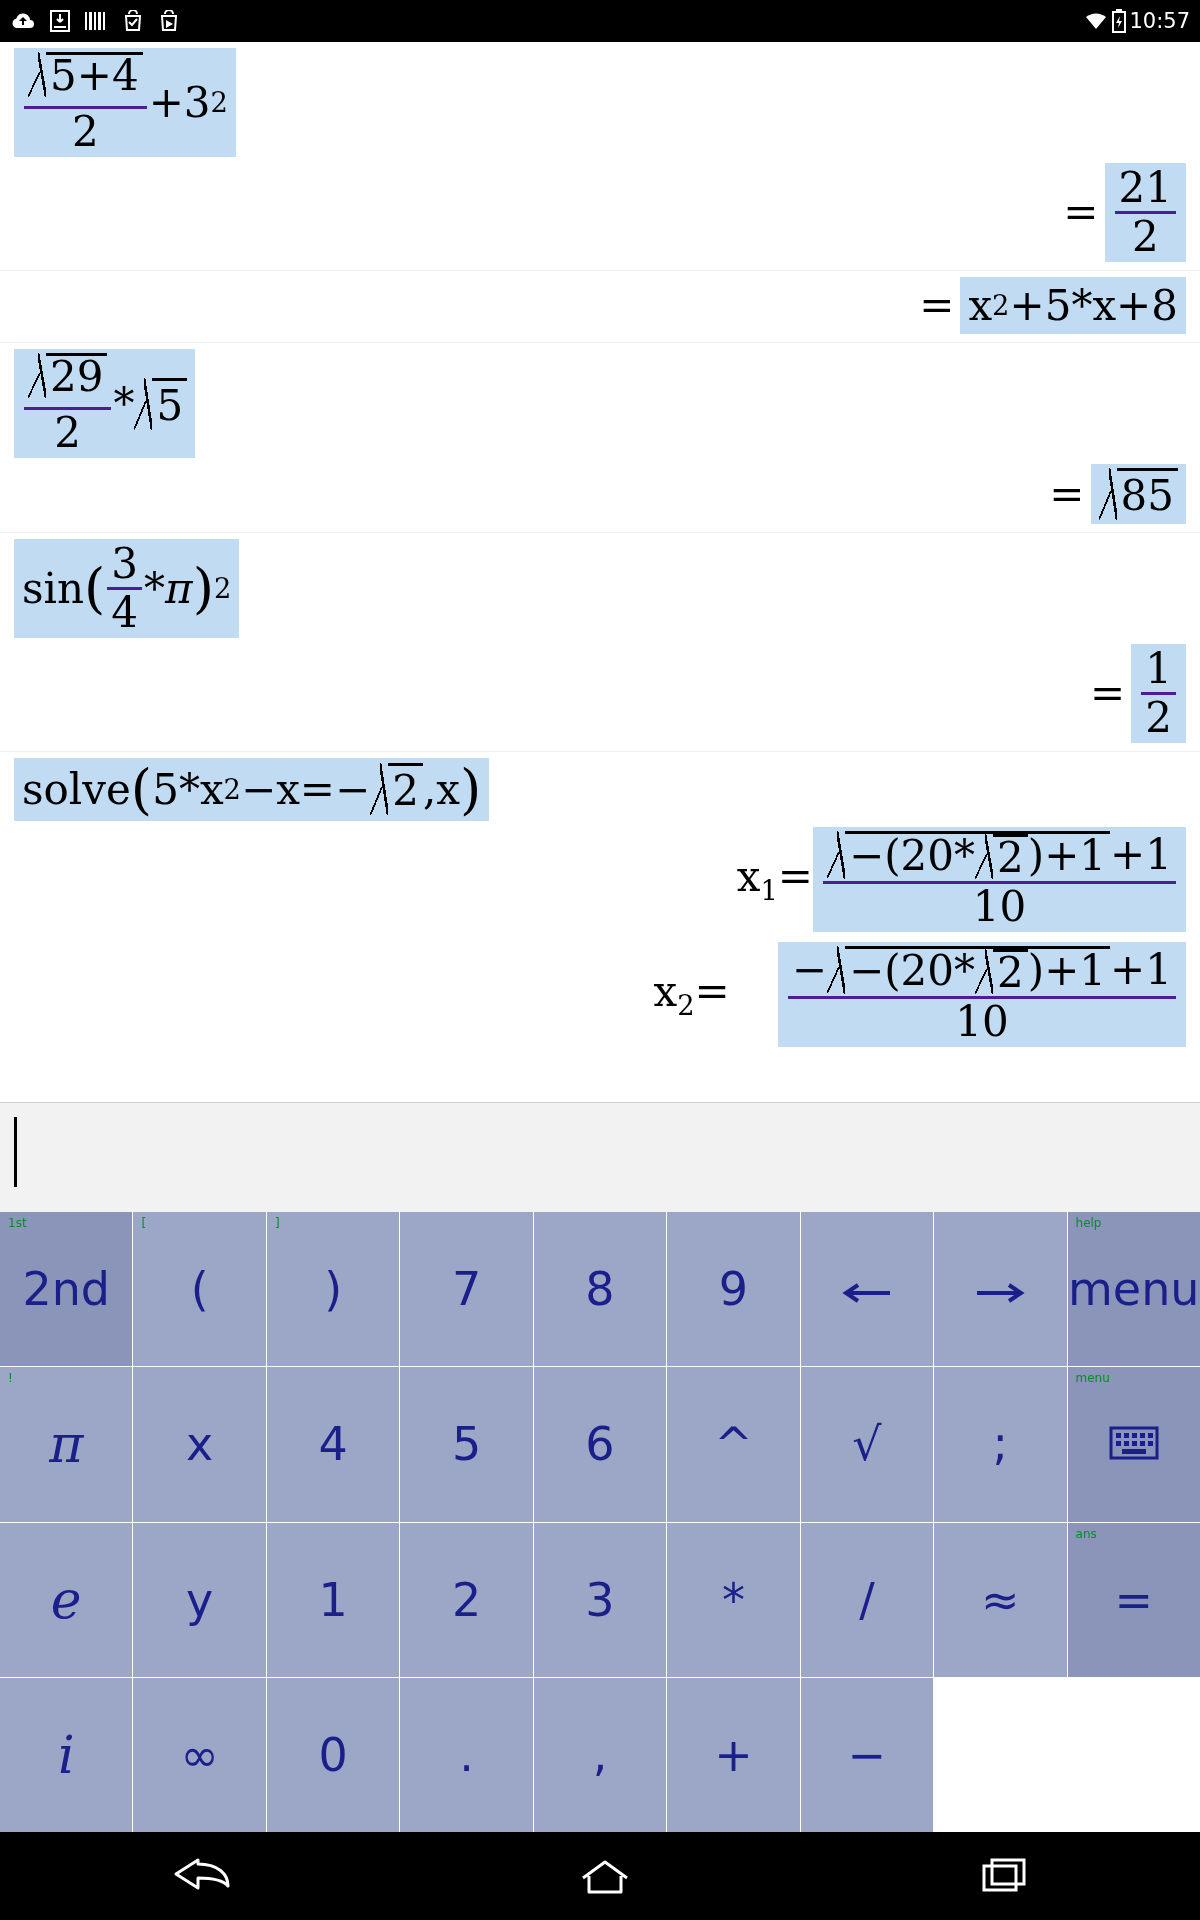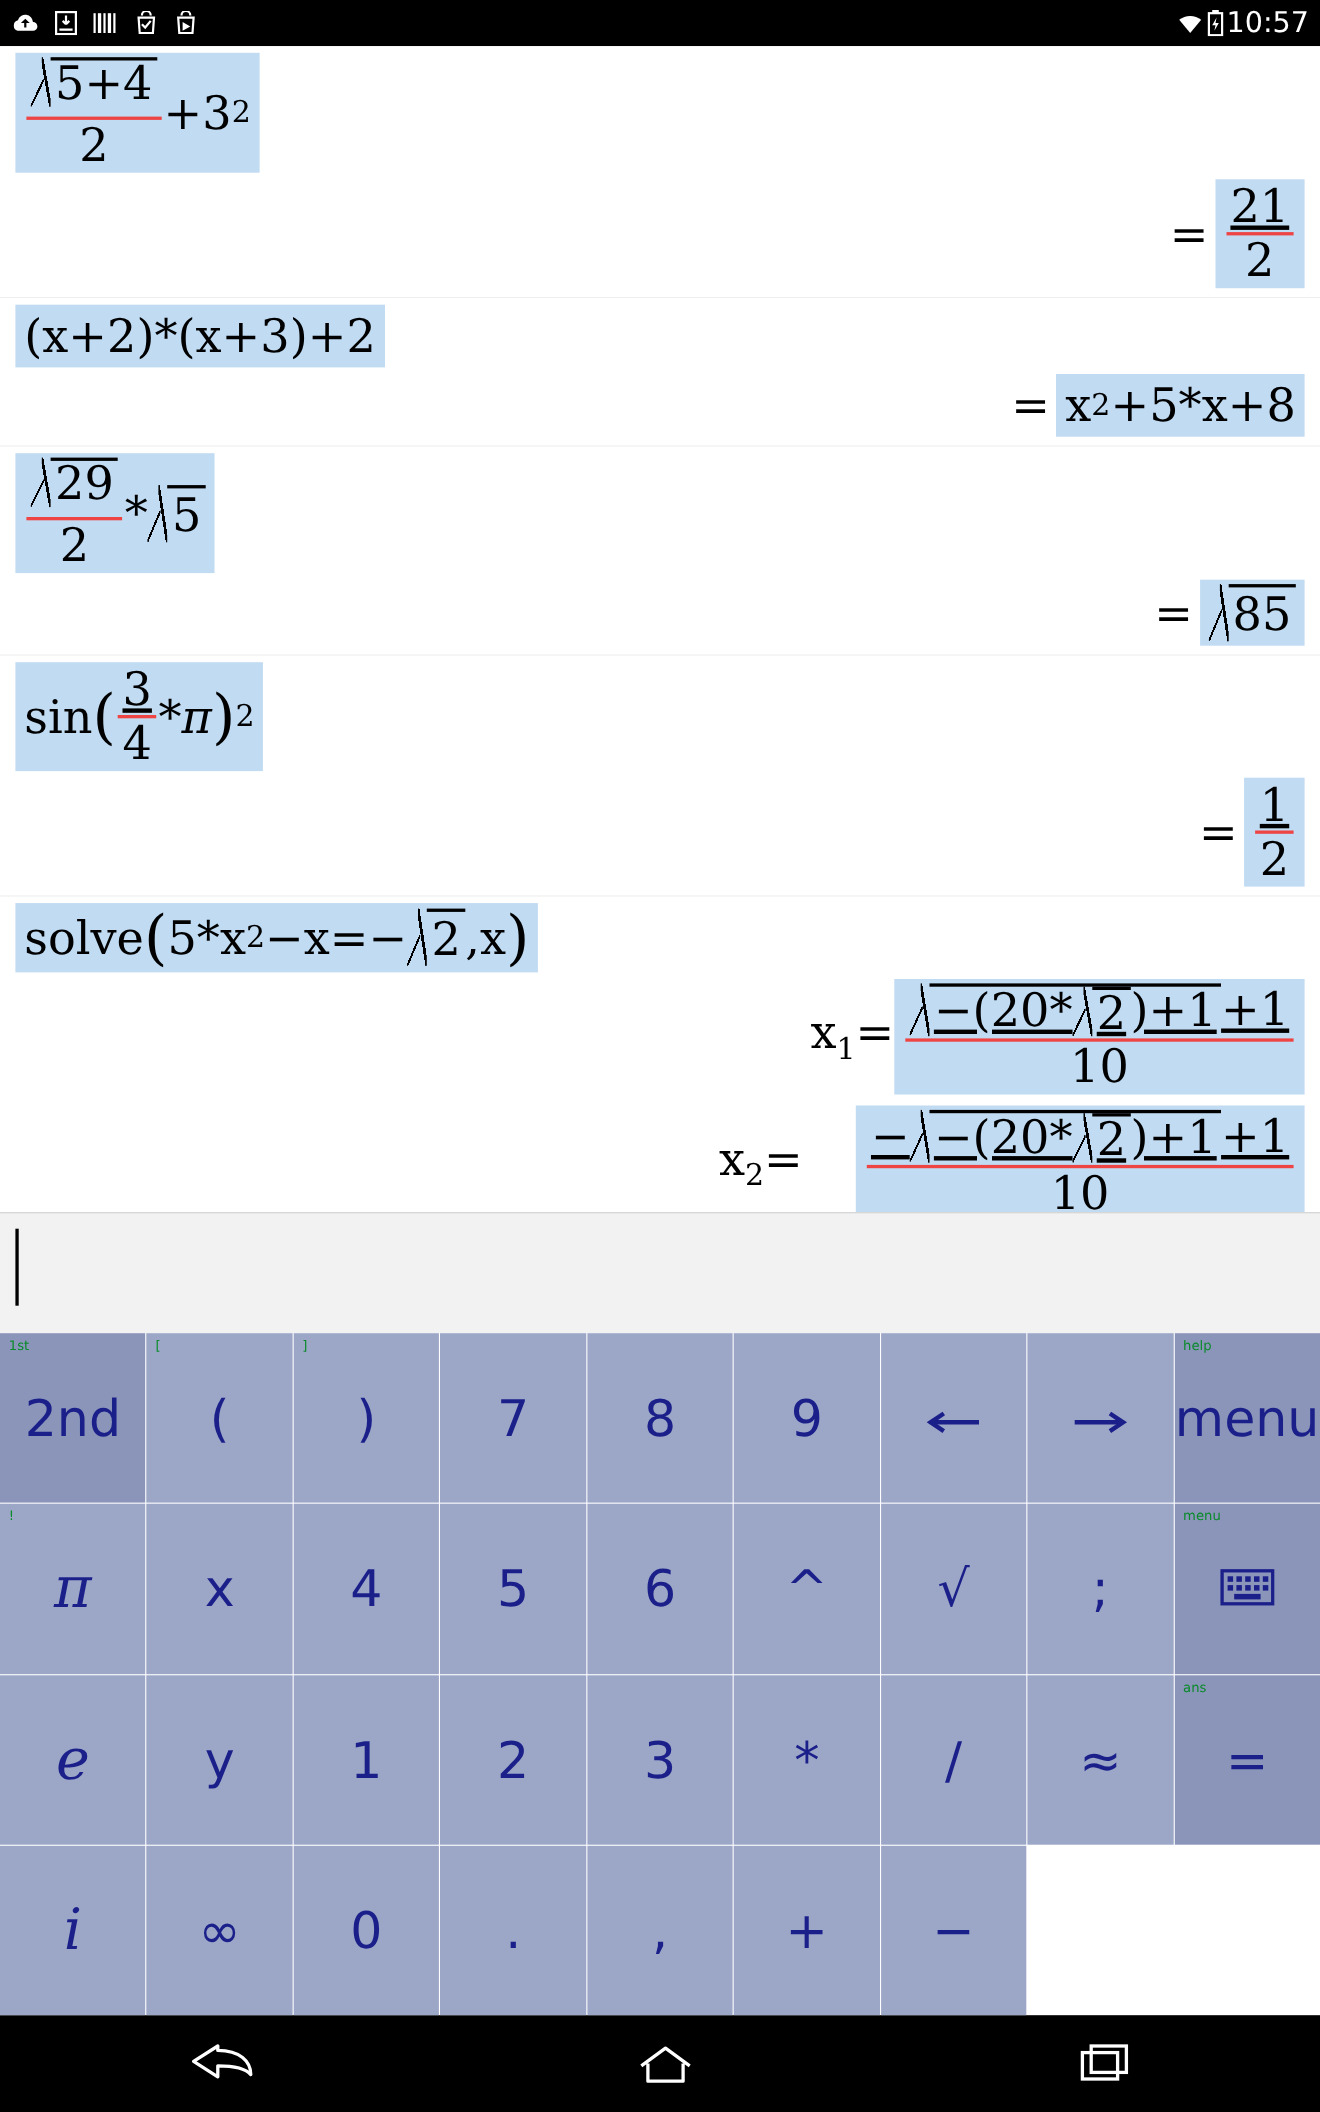--- a/index.html
+++ b/index.html
@@ -15,21 +15,21 @@
   .status-bar {
     height: 42px;
     background: #000;
     color: #fff;
     display: flex;
     align-items: center;
     padding: 0 10px;
     font-size: 24px;
   }
   .status-left { display: flex; gap: 14px; align-items: center; }
-  .status-right { margin-left: auto; display: flex; gap: 2px; align-items: center; font-size: 26px; }
+  .status-right { margin-left: auto; display: flex; gap: 2px; align-items: flex-start; font-size: 21px; }
   .status-bar svg { display: block; }
 
   
   .display {
     height: 1060px; 
     background: #fff;
     overflow: hidden;
     position: relative;
   }
   .entry {
@@ -54,21 +54,21 @@
   .eq { margin-right: 6px; font-size: 42px; }
   
   .frac {
     display: inline-flex;
     flex-direction: column;
     align-items: center;
     vertical-align: middle;
     line-height: 1;
     margin: 0 2px;
   }
-  .frac .num { border-bottom: 3px solid #ef4444; padding: 0 4px 2px 4px; text-decoration: underline; }
+  .frac .num { border-bottom: 3px solid #4c1d95; padding: 0 4px 2px 4px; }
   .frac .den { padding: 2px 4px 0 4px; }
   .sqrt {
     display: inline-flex;
     align-items: stretch;
   }
   .sqrt .radmark {
     display: inline-block;
     width: 18px;
     position: relative;
   }
@@ -240,23 +240,20 @@
       <span class="hl">
         <span class="frac">
           <span class="num">21</span>
           <span class="den">2</span>
         </span>
       </span>
     </div>
   </div>
 
   <div class="entry">
-    <div class="expr-line">
-      <span class="hl">(x+2)*(x+3)+2</span>
-    </div>
     <div class="result-line">
       <span class="eq">=</span>
       <span class="hl">
         <span>x</span>
           <sup class="mexp">2</sup>
           <span>+5*x+8</span>
       </span>
     </div>
   </div>
 

